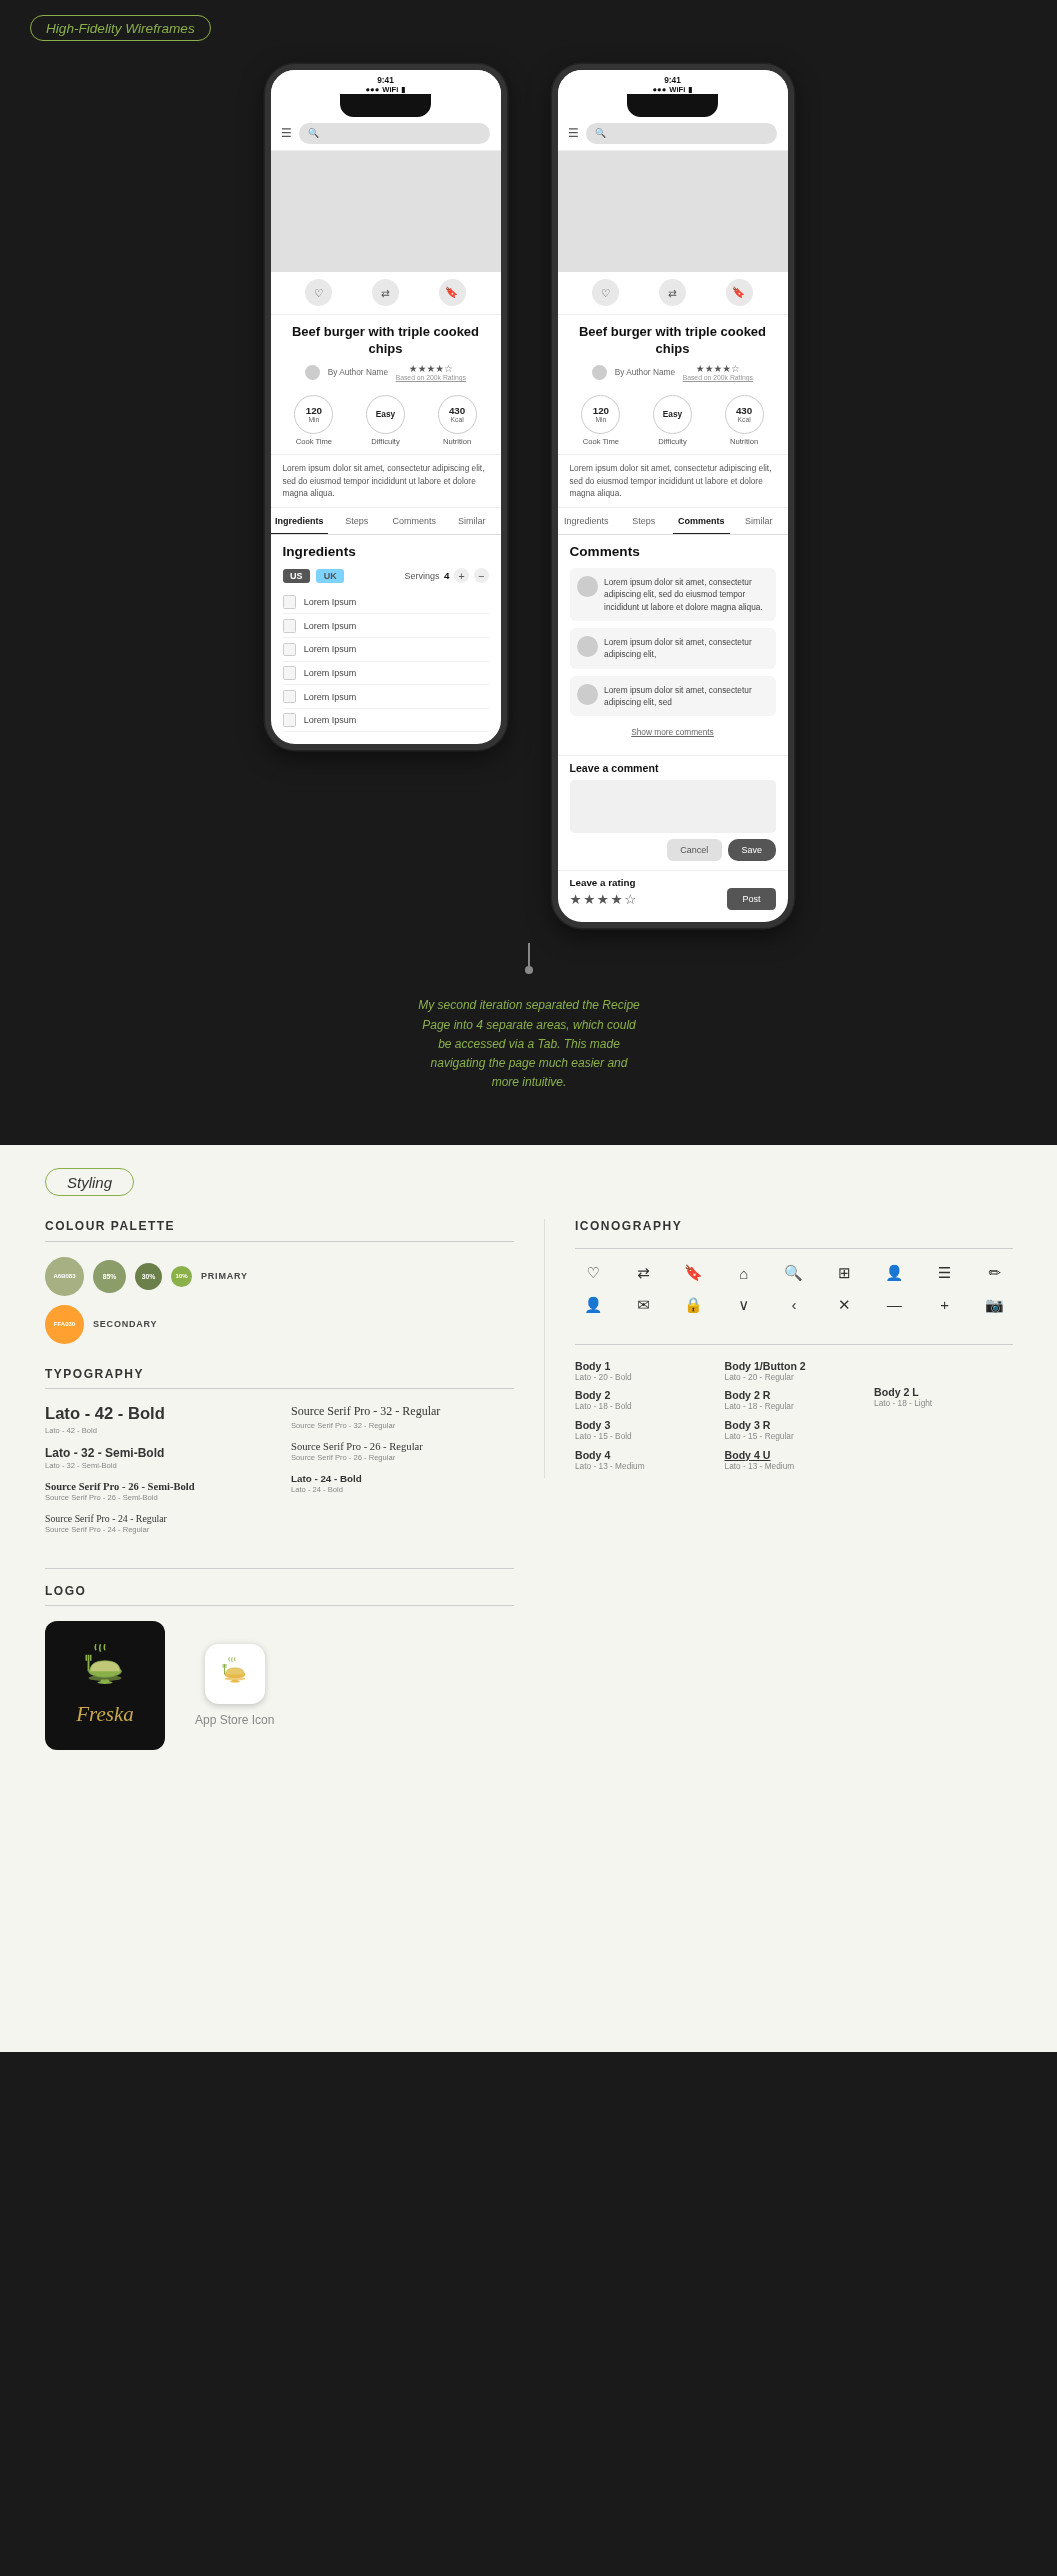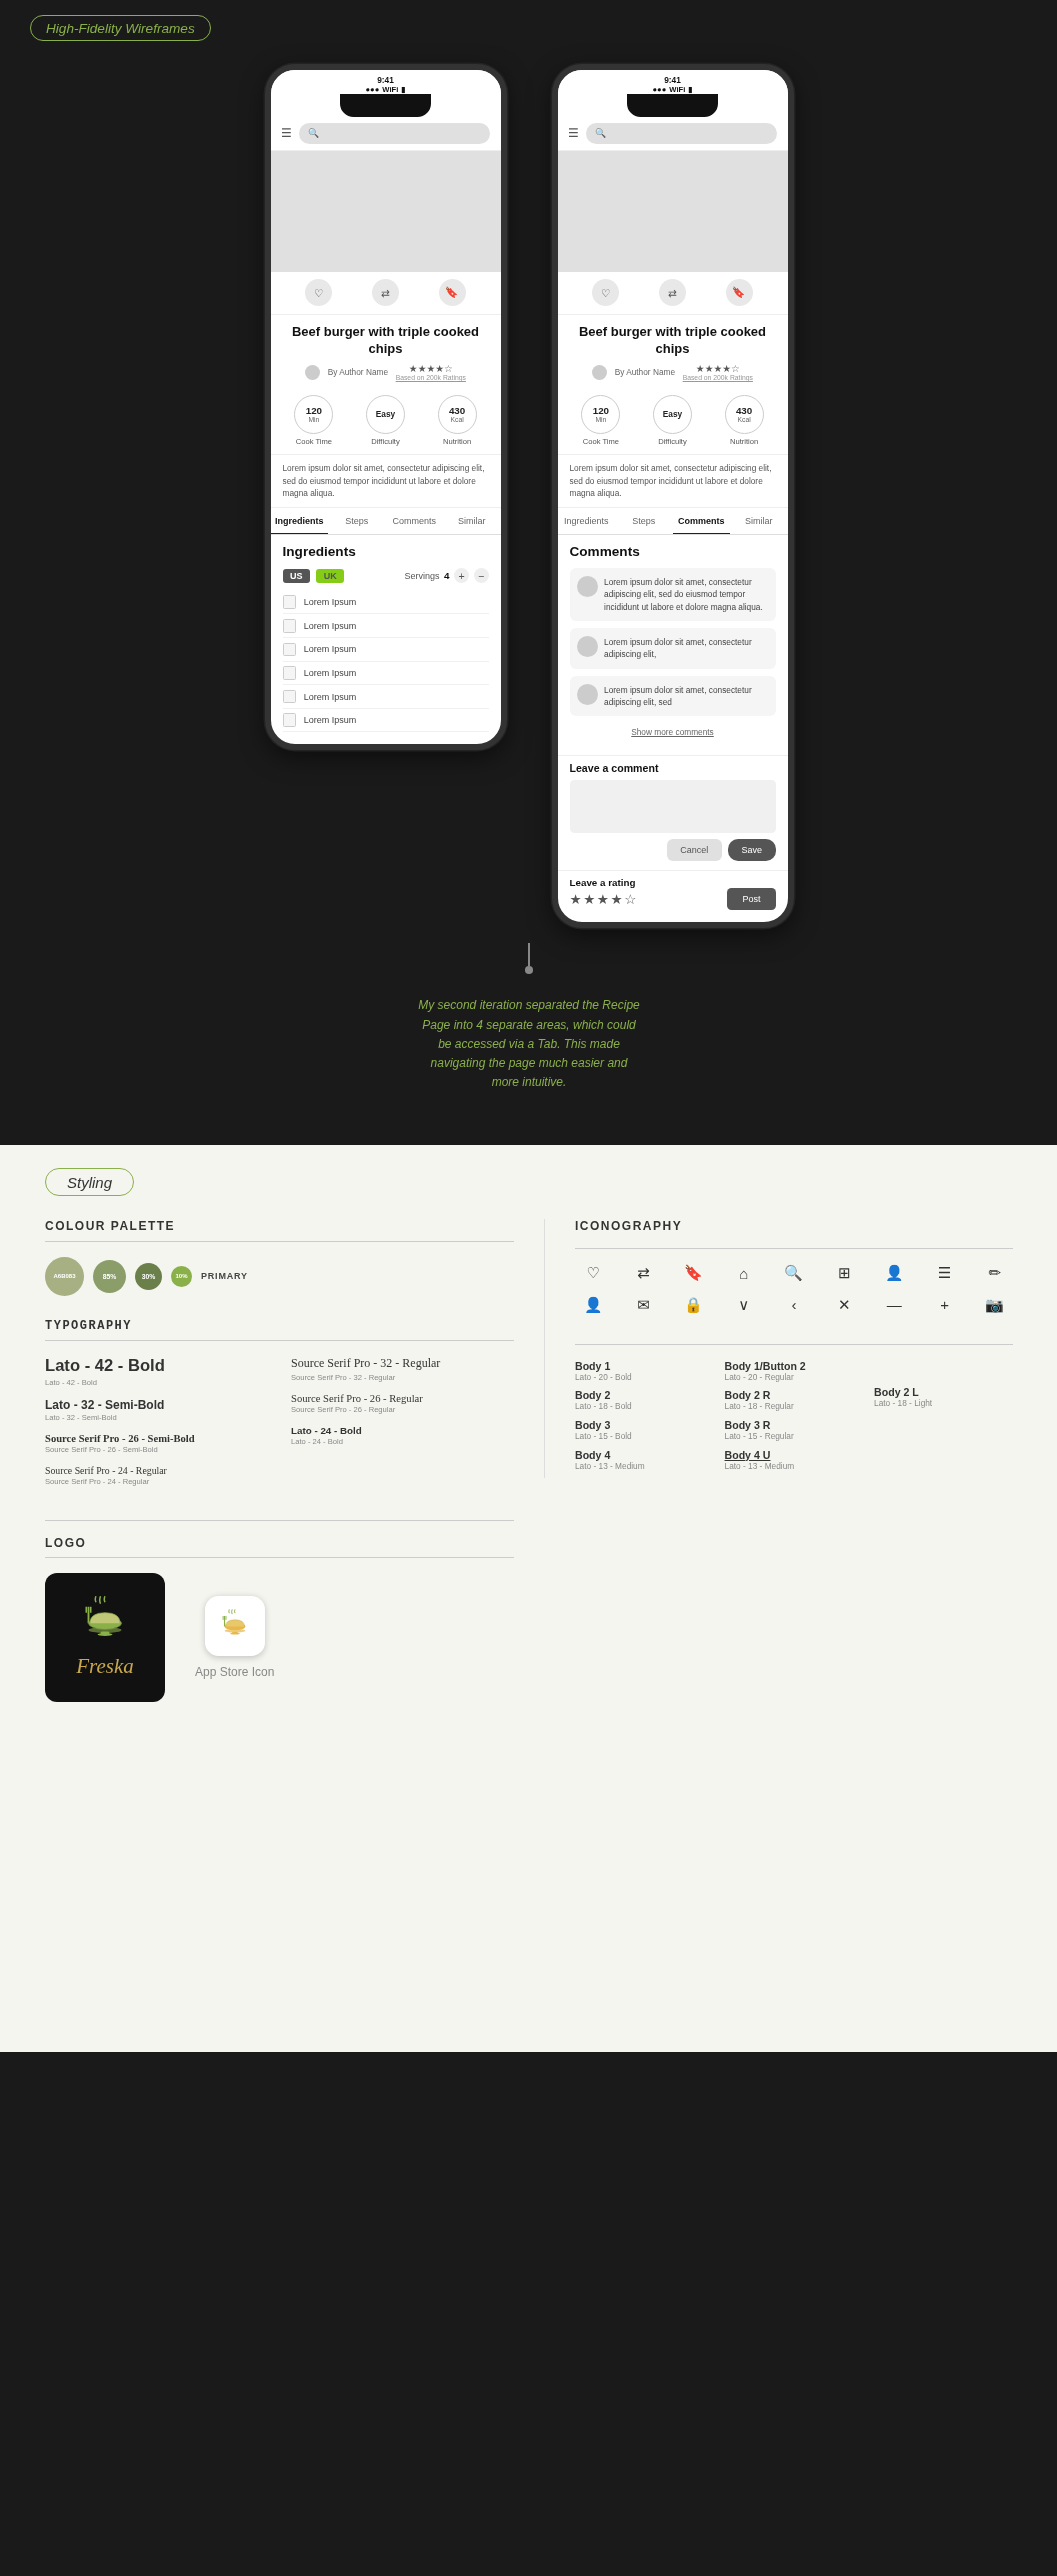--- a/index.html
+++ b/index.html
@@ -271,21 +271,21 @@
       font-weight: bold;
       cursor: pointer;
     }
 
     .unit-btn.active {
       background: #555;
       color: #fff;
     }
 
     .unit-btn.inactive {
-      background: #84cc16;
+      background: #7dd3fc;
       color: #555;
     }
 
     .servings-row {
       display: flex;
       align-items: center;
       gap: 4.5px;
       margin-left: auto;
     }
 
@@ -571,21 +571,20 @@
     }
 
     .typography-title {
       font-size: 12px;
       font-weight: bold;
       color: #333;
       letter-spacing: 1.5px;
       margin-bottom: 15px;
       border-bottom: 0.8px solid #ccc;
       padding-bottom: 7.6px;
-      font-family: Liberation Mono, monospace;
     }
 
     .typo-item {
       margin-bottom: 10.6px;
     }
 
     .typo-sample {
       color: #333;
       margin-bottom: 1.5px;
     }
@@ -882,20 +881,26 @@
           </div>
           <div class="color-swatch swatch-sm" style="background:#6B7F4A;">
             <span style="font-size:6.8px;">30%</span>
           </div>
           <div class="color-swatch swatch-xs" style="background:#8ab04a;">
             <span style="font-size:6px;">10%</span>
           </div>
           <span class="palette-label">PRIMARY</span>
         </div>
 
+        <div class="palette-row">
+          <div class="color-swatch swatch-lg" style="background:#FFA030;">
+            <span style="font-size:6px;">FFA030</span>
+          </div>
+          <span class="palette-label">SECONDARY</span>
+        </div>
 
       </div>
 
       <div class="typography-section">
         <div class="typography-title">TYPOGRAPHY</div>
 
         <div style="display:grid; grid-template-columns:1fr 1fr; gap:7.6px 23px;">
 
           <div>
             <div class="typo-item">

